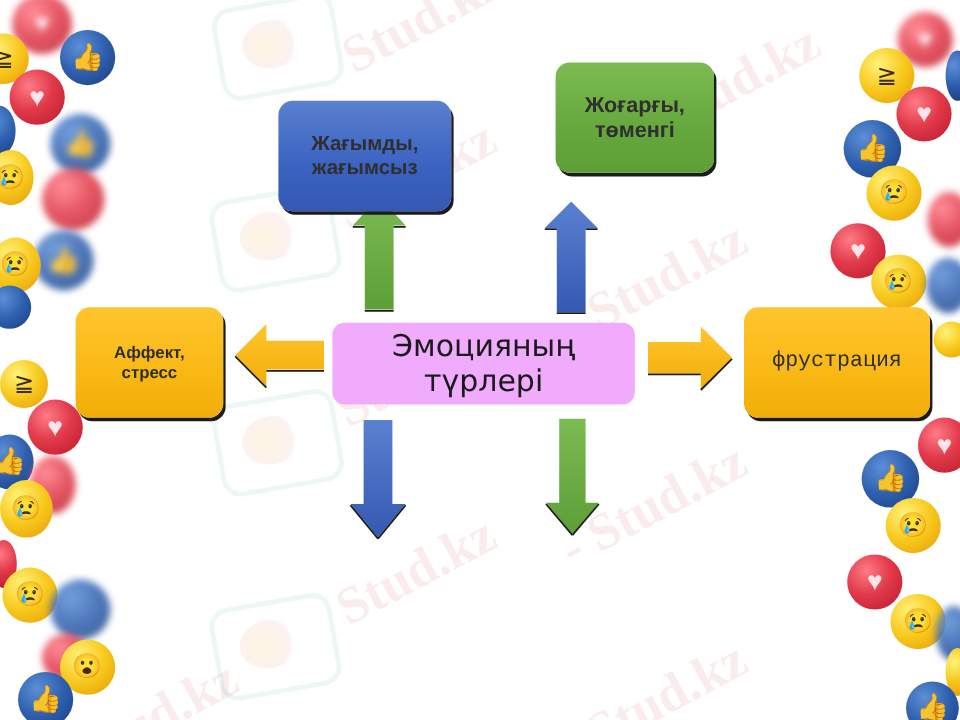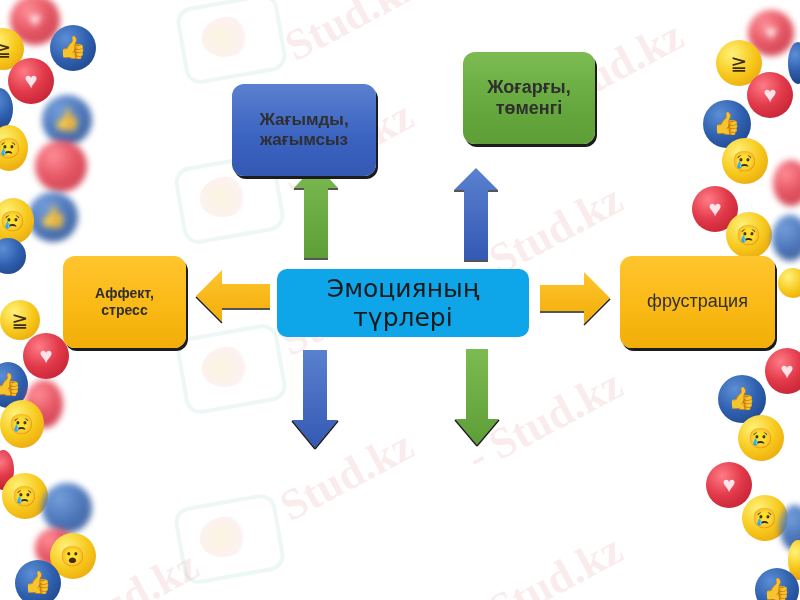--- a/index.html
+++ b/index.html
@@ -19,24 +19,24 @@
   .ball.blur { filter: blur(3px); opacity: 0.85; }
   .ball .glyph { position: absolute; left: 0; top: 0; width: 100%; height: 100%; display: flex; align-items: center; justify-content: center; color: rgba(255,235,240,0.95); font-size: 22px; line-height: 1; }
   .ball.yellow .glyph { color: #3a2a10; font-size: 20px; }
 
   
   .box { position: absolute; border-radius: 12px; display: flex; align-items: center; justify-content: center; text-align: center; box-shadow: 2px 3px 0 #1c1c1c; box-sizing: border-box; }
   .box span { display: block; white-space: pre-line; line-height: 1.18; }
   .box.blue { background: linear-gradient(#5a80d0, #3a62c0 60%, #3459b3); }
   .box.green { background: linear-gradient(#7cbb52, #65a83d 60%, #5e9e37); }
   .box.yellow { background: linear-gradient(#ffc52e, #f9b814 60%, #f2ad08); }
-  .box.orange { background: #0ea5e9; box-shadow: none; border-radius: 10px; }
+  .box.orange { background: #f0abfc; box-shadow: none; border-radius: 10px; }
   .txt-bold { font-weight: bold; color: #2f2f2f; font-size: 17px; }
   .txt-center { color: #1a1a1a; font-size: 25px; font-family: "DejaVu Sans", sans-serif; }
-  .txt-plain { color: #2f2f2f; font-size: 18px; }
+  .txt-plain { color: #2f2f2f; font-size: 18px; font-family: Liberation Mono, monospace; }
 
   
   .arrow { position: absolute; }
 </style>
 </head>
 <body>
 
 <div class="slide">
 
   <div class="wm-logo" style="left:180px; top:0px;"></div>

